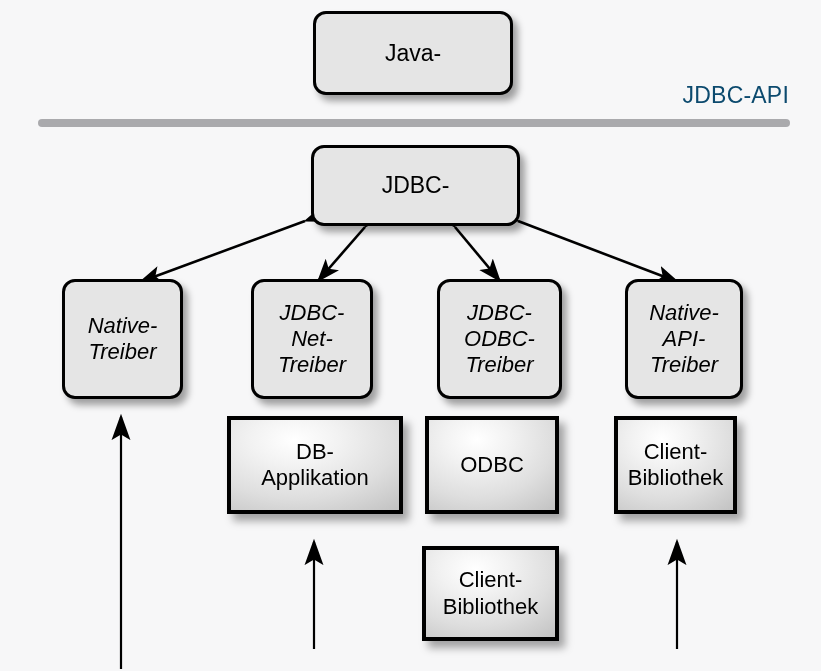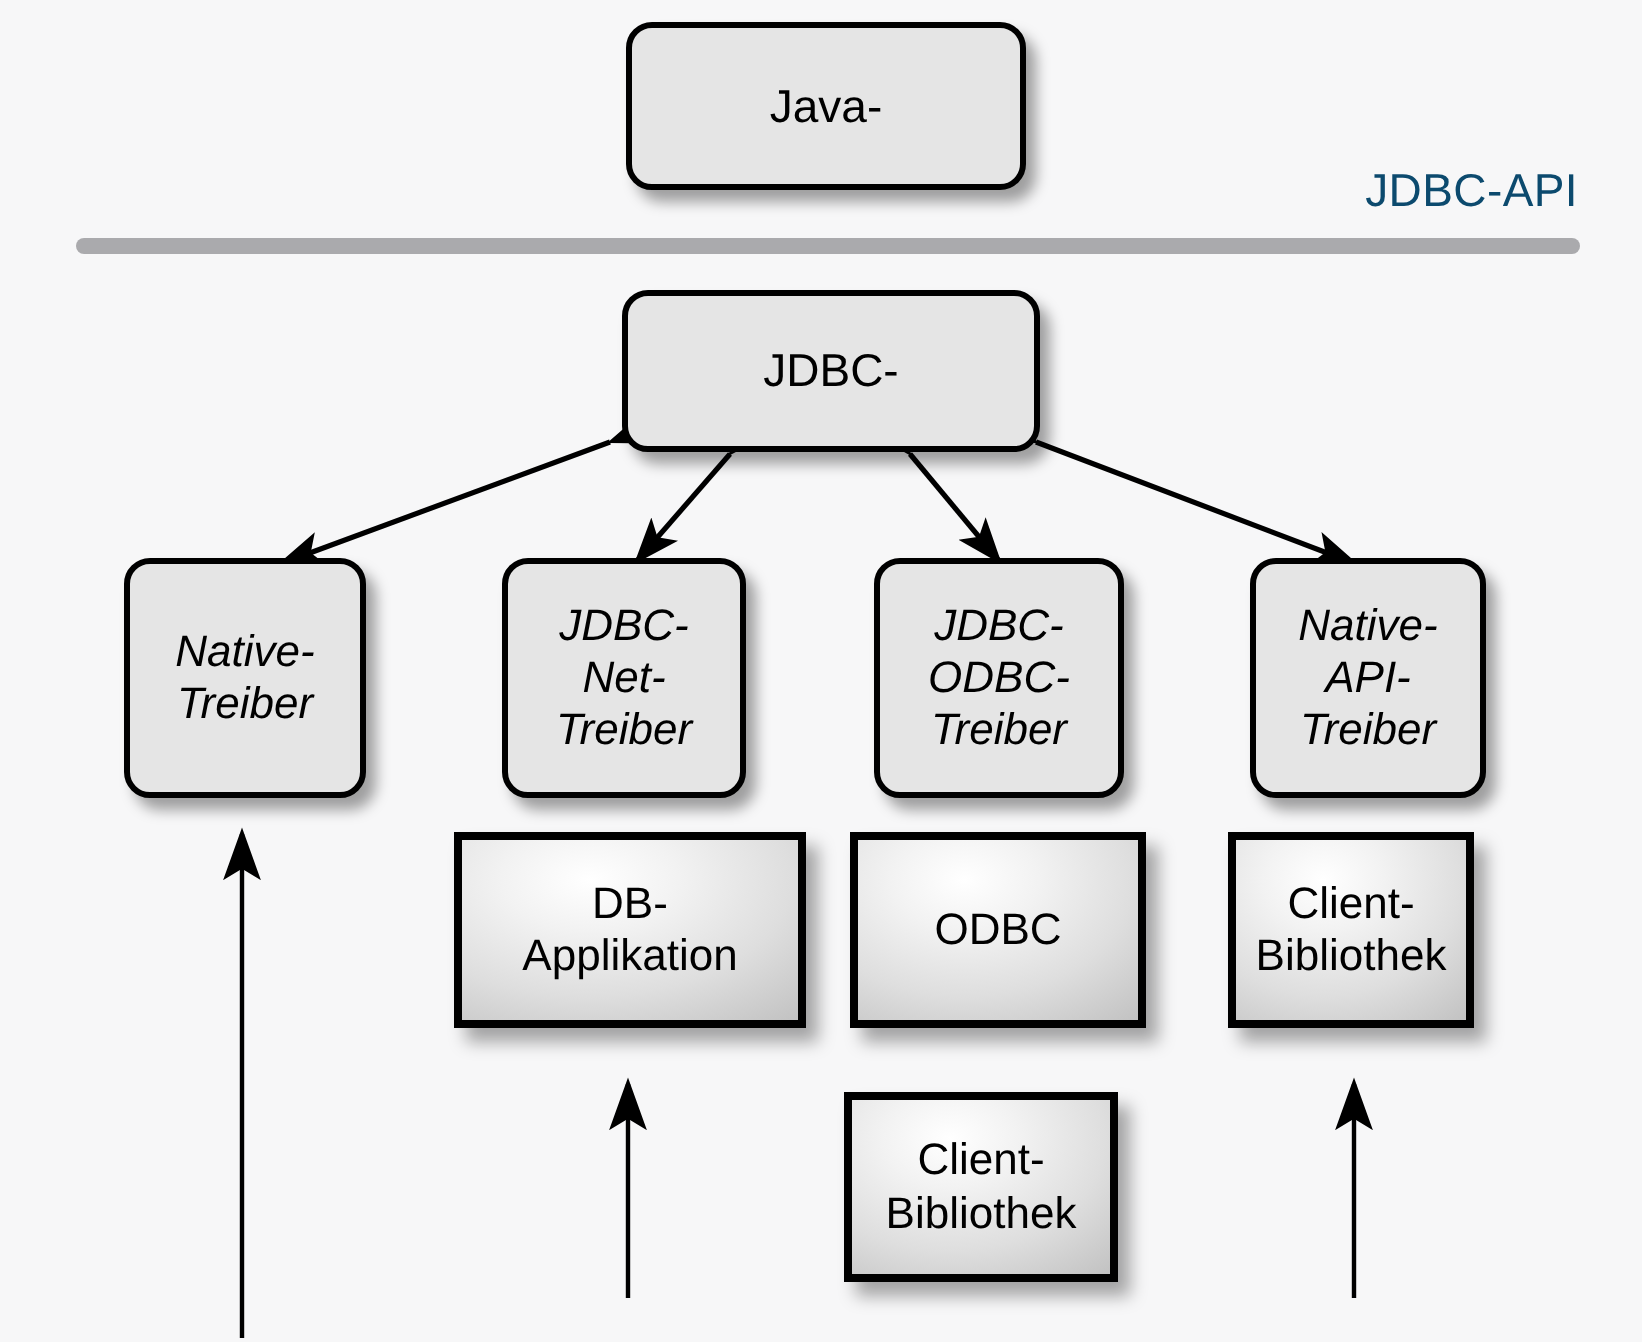--- a/index.html
+++ b/index.html
@@ -184,21 +184,21 @@
     </div>
   </div>
 
   <div class="gbox" style="left:227px; top:416px; width:176px; height:98px;">
     <div class="lines t-gray">
       <div>DB-</div>
       <div>Applikation</div>
     </div>
   </div>
 
-  <div class="gbox" style="left:425px; top:416px; width:148px; height:98px;">
+  <div class="gbox" style="left:425px; top:416px; width:134px; height:98px;">
     <div class="lines t-gray">
       <div>ODBC</div>
     </div>
   </div>
 
   <div class="gbox" style="left:614px; top:416px; width:123px; height:98px;">
     <div class="lines t-gray">
       <div>Client-</div>
       <div>Bibliothek</div>
     </div>

